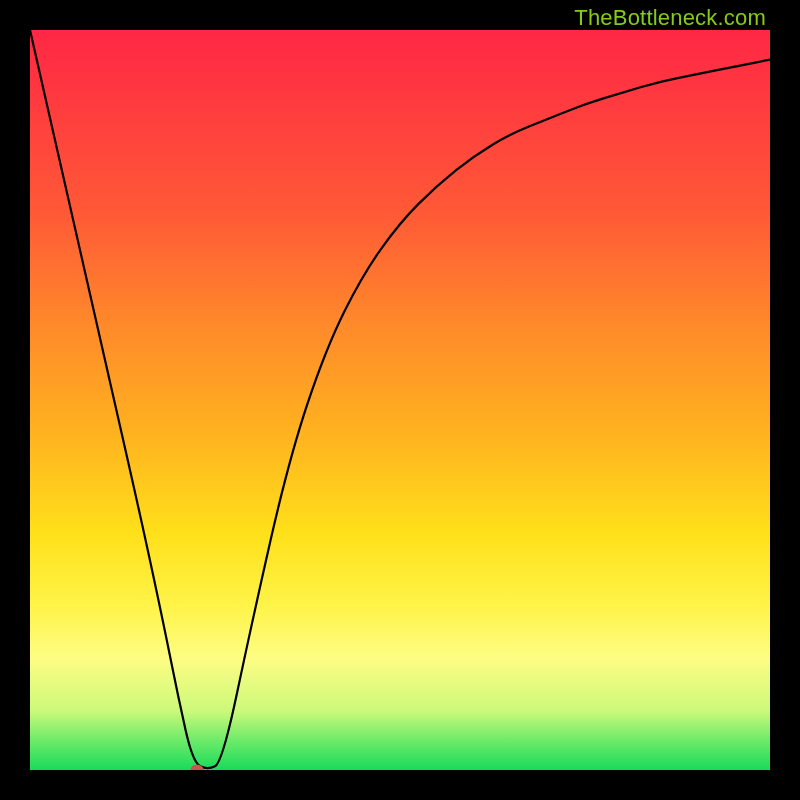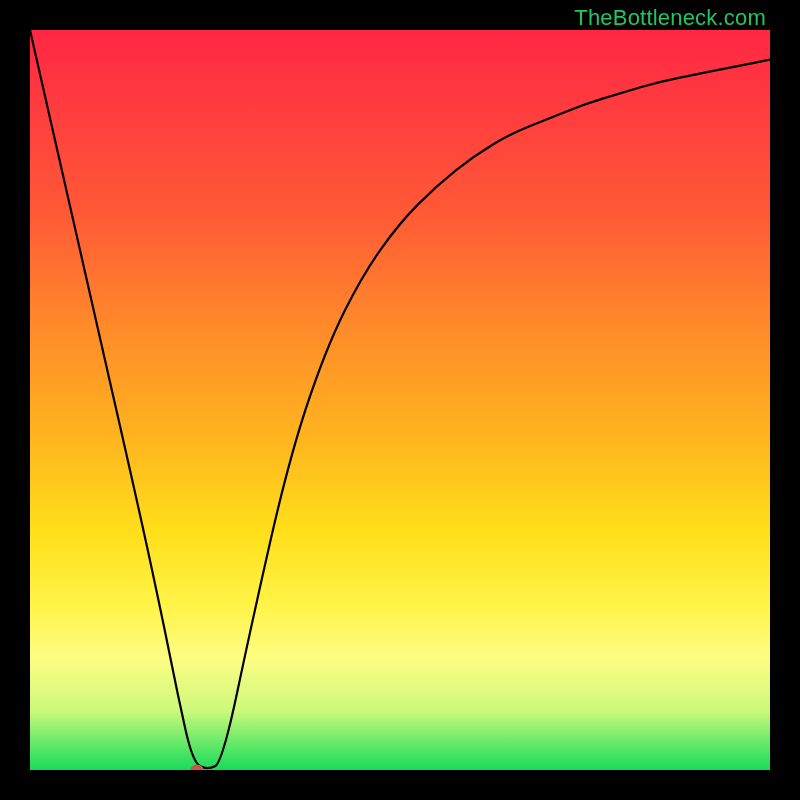--- a/index.html
+++ b/index.html
@@ -46,21 +46,21 @@
       #fdfd84 85%,
       #ccf97a 92%,
       #6eea6a 96%,
       #19db5a 100%
     );
   }
   .watermark {
     position: absolute;
     top: 5px;
     right: 34px;
-    color: #22c55e;
+    color: #84cc16;
     font-size: 22px;
     font-weight: 500;
     letter-spacing: 0.2px;
     user-select: none;
   }
   svg.curve {
     position: absolute;
     top: 0;
     left: 0;
     width: 100%;

